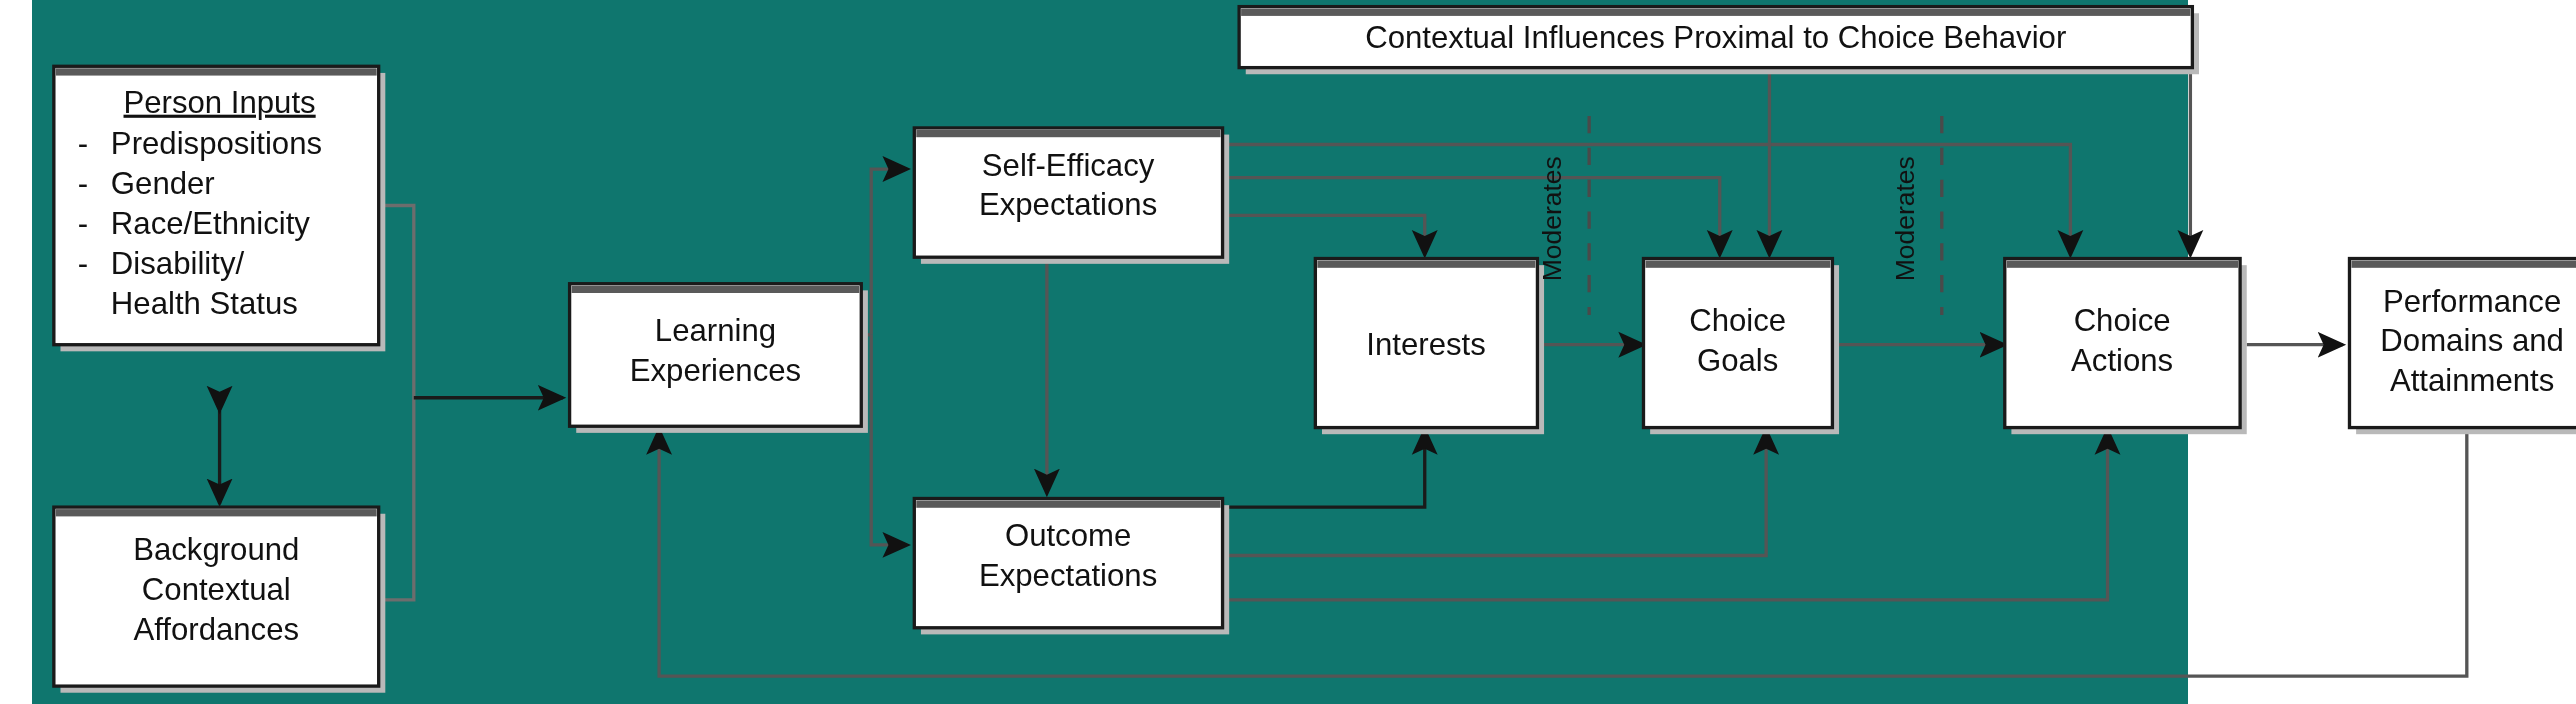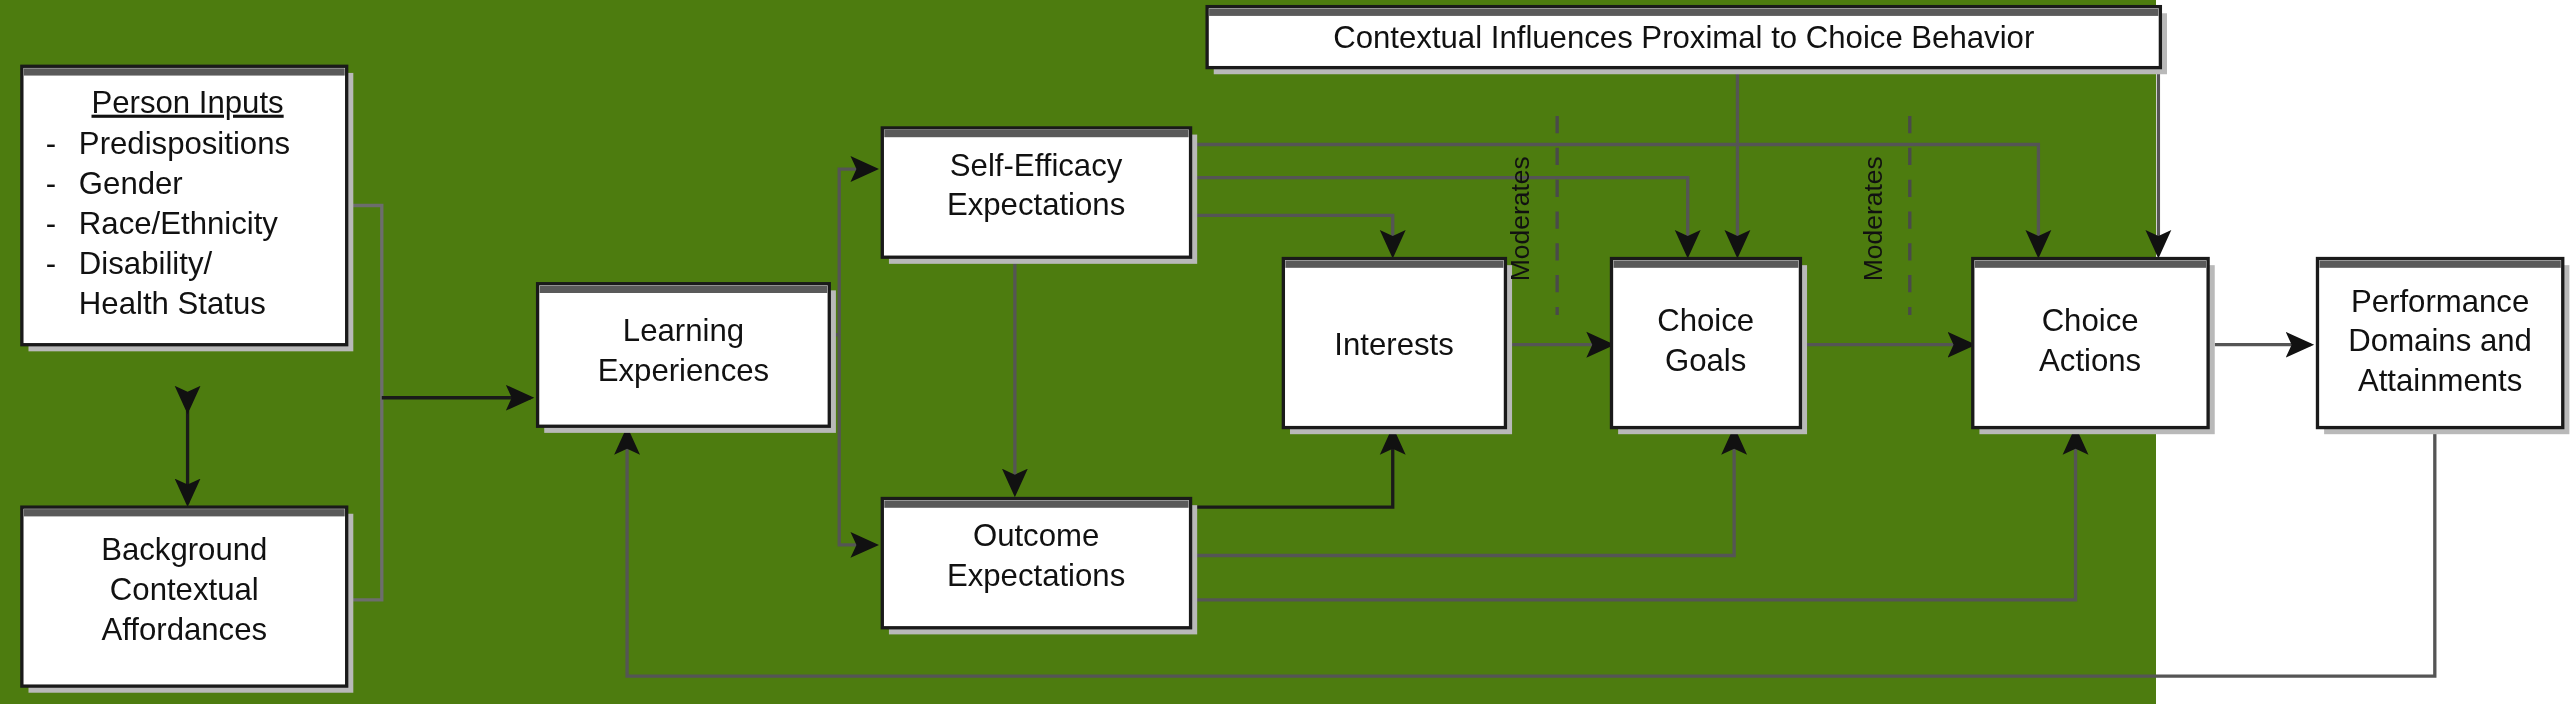--- a/index.html
+++ b/index.html
@@ -1,17 +1,17 @@
 <!DOCTYPE html>
 <html style="font-size:10.6px"><head>
 <meta charset="utf-8">
 <style>
   html,body{margin:0;padding:0;background:#ffffff;}
   body{width:2576px;height:704px;font-family:"Liberation Sans",sans-serif;overflow:hidden;}
-  #stage{position:relative;width:2156px;height:704px;background:#4d7c0f;}
+  #stage{position:relative;width:2156px;height:704px;background:#0f766e;margin-left:32px;}
   svg.diagram{position:absolute;left:0;top:0;width:2576px;height:704px;}
   .box-rect{fill:#ffffff;stroke:#1a1a1a;stroke-width:5;}
   .box-shadow{fill:#b9b9b9;}
   .box-topbar{fill:#5a5a5a;}
   .conn{stroke:#555555;stroke-width:5;fill:none;}
   .conn-dark{stroke:#1a1a1a;stroke-width:5;fill:none;}
   .conn-dashed{stroke:#4a4a4a;stroke-width:5;fill:none;stroke-dasharray:26 22;}
   .bracket{stroke:#6d6d6d;stroke-width:5;fill:none;}
   .lbl{font-family:"Liberation Sans",sans-serif;fill:#111111;font-size:47px;text-anchor:middle;}
   .lbl-left{font-family:"Liberation Sans",sans-serif;fill:#111111;font-size:47px;text-anchor:start;}

